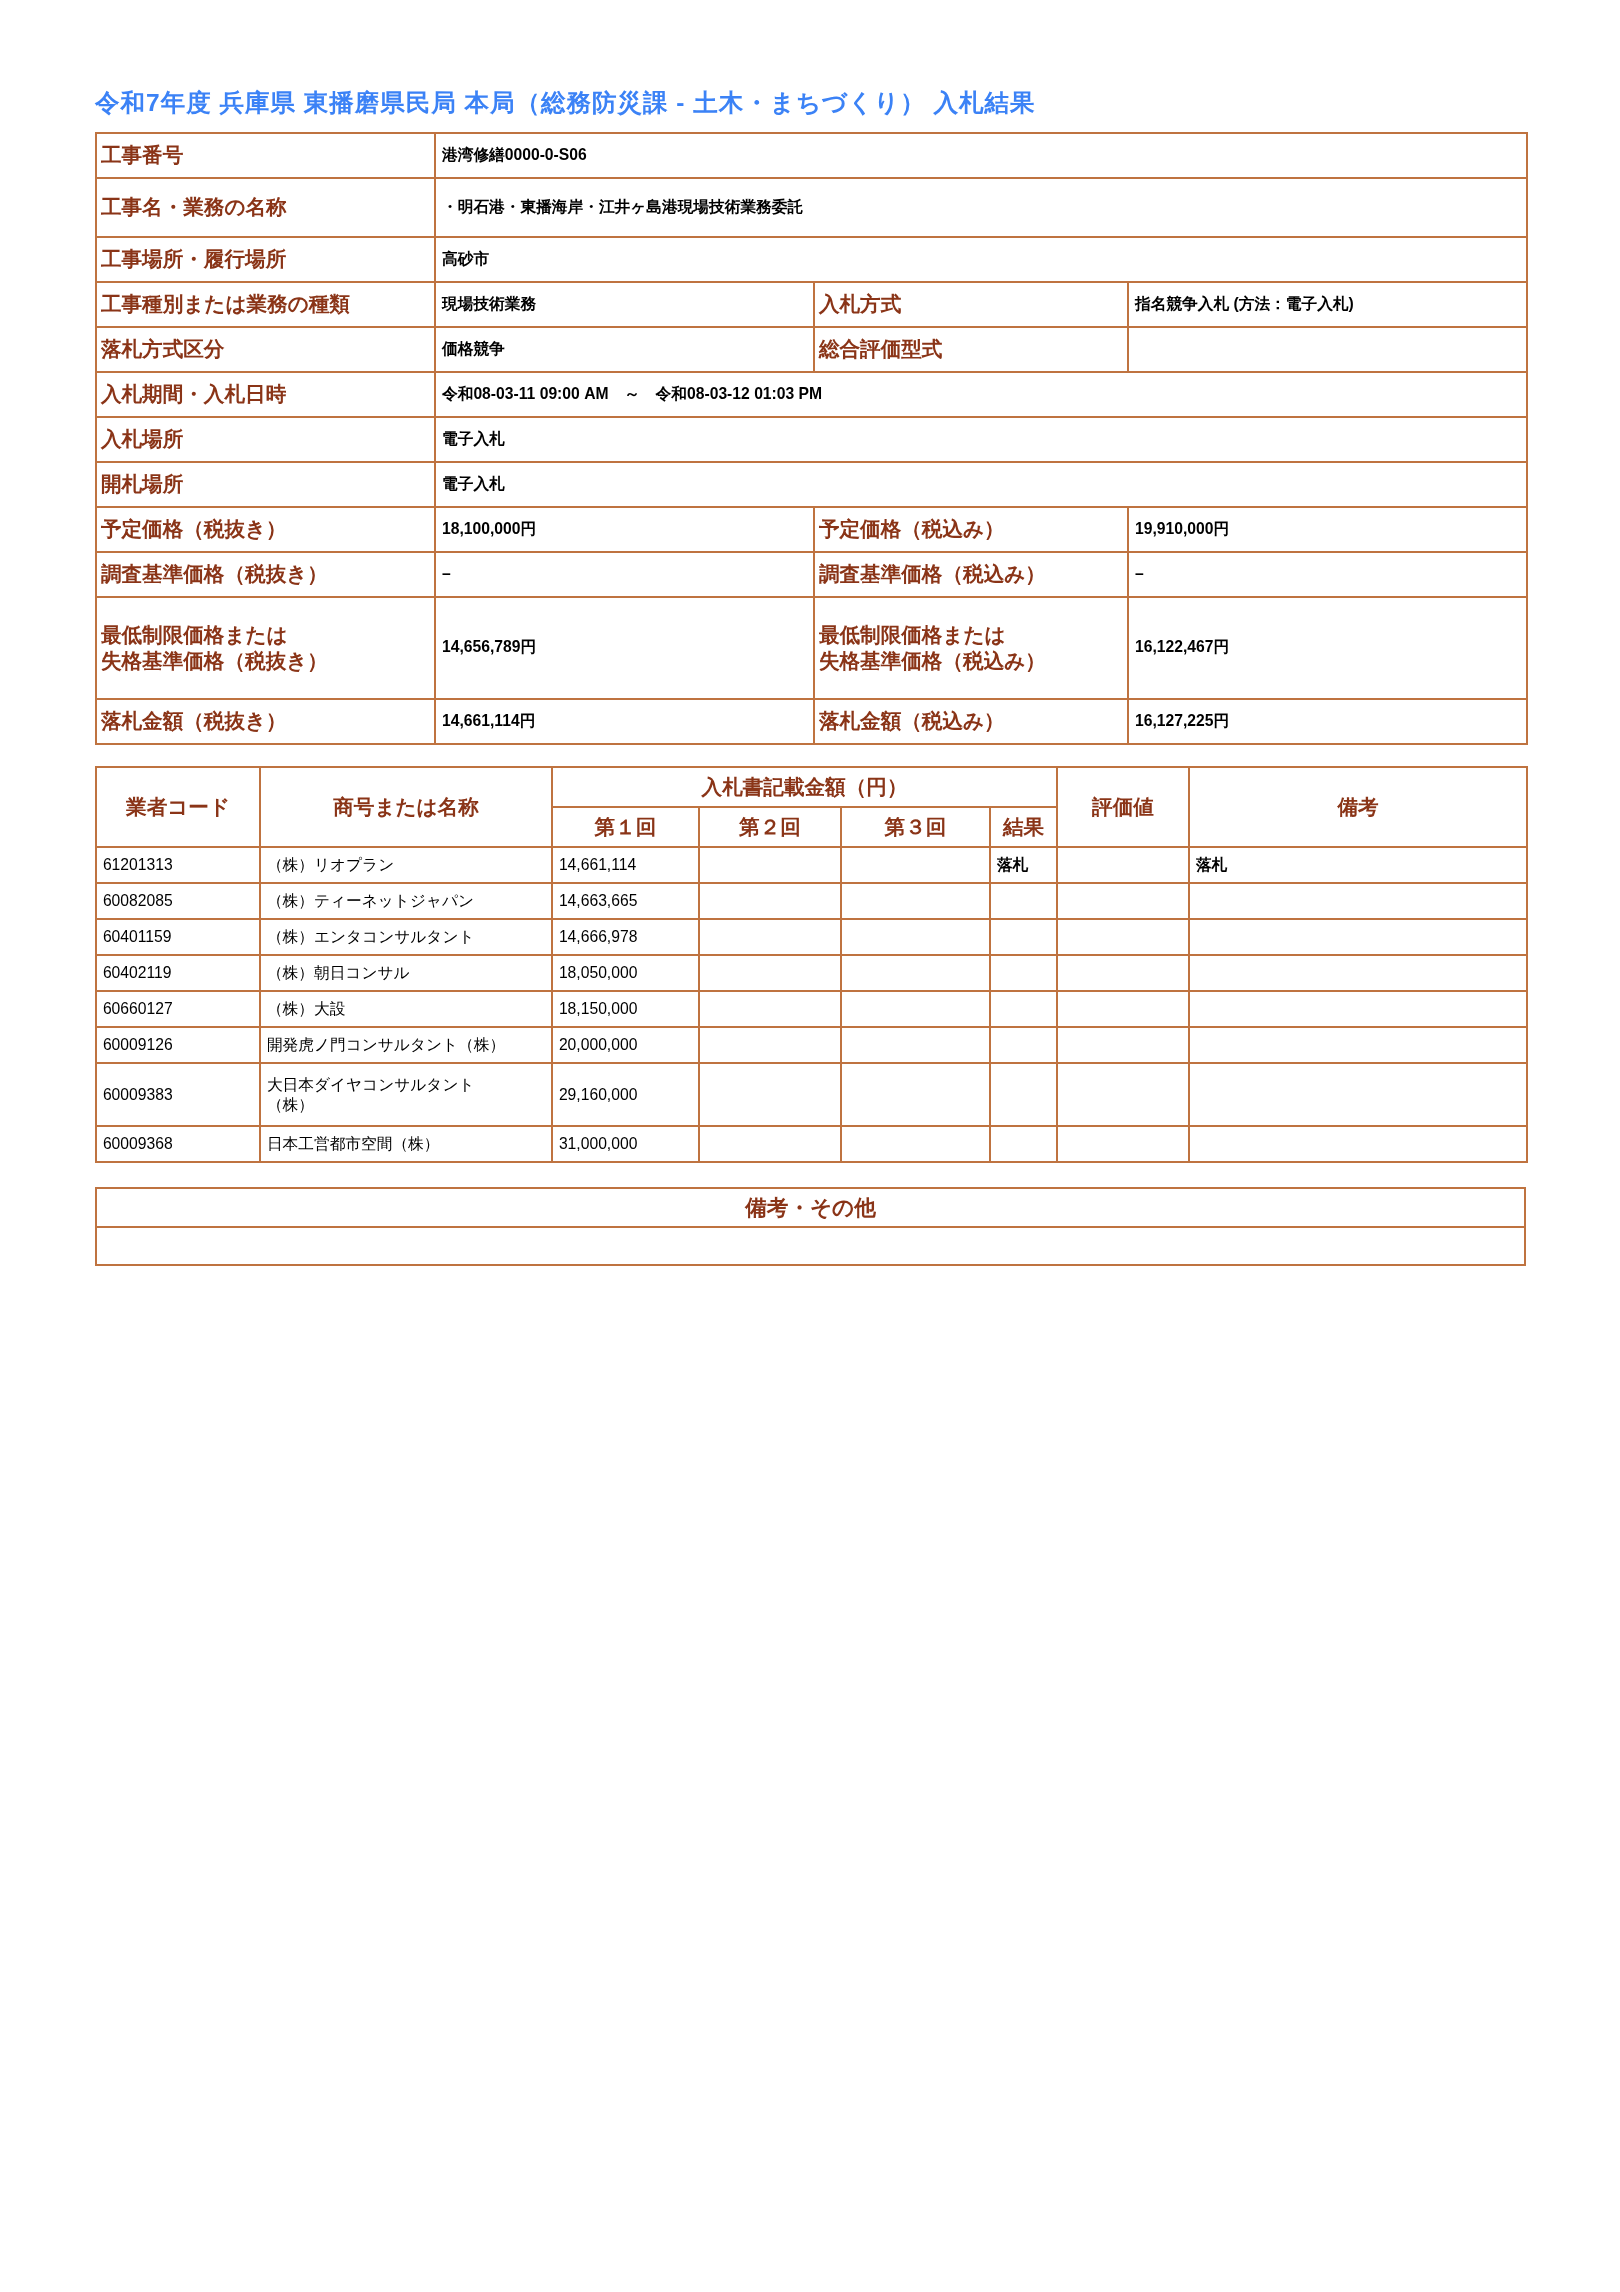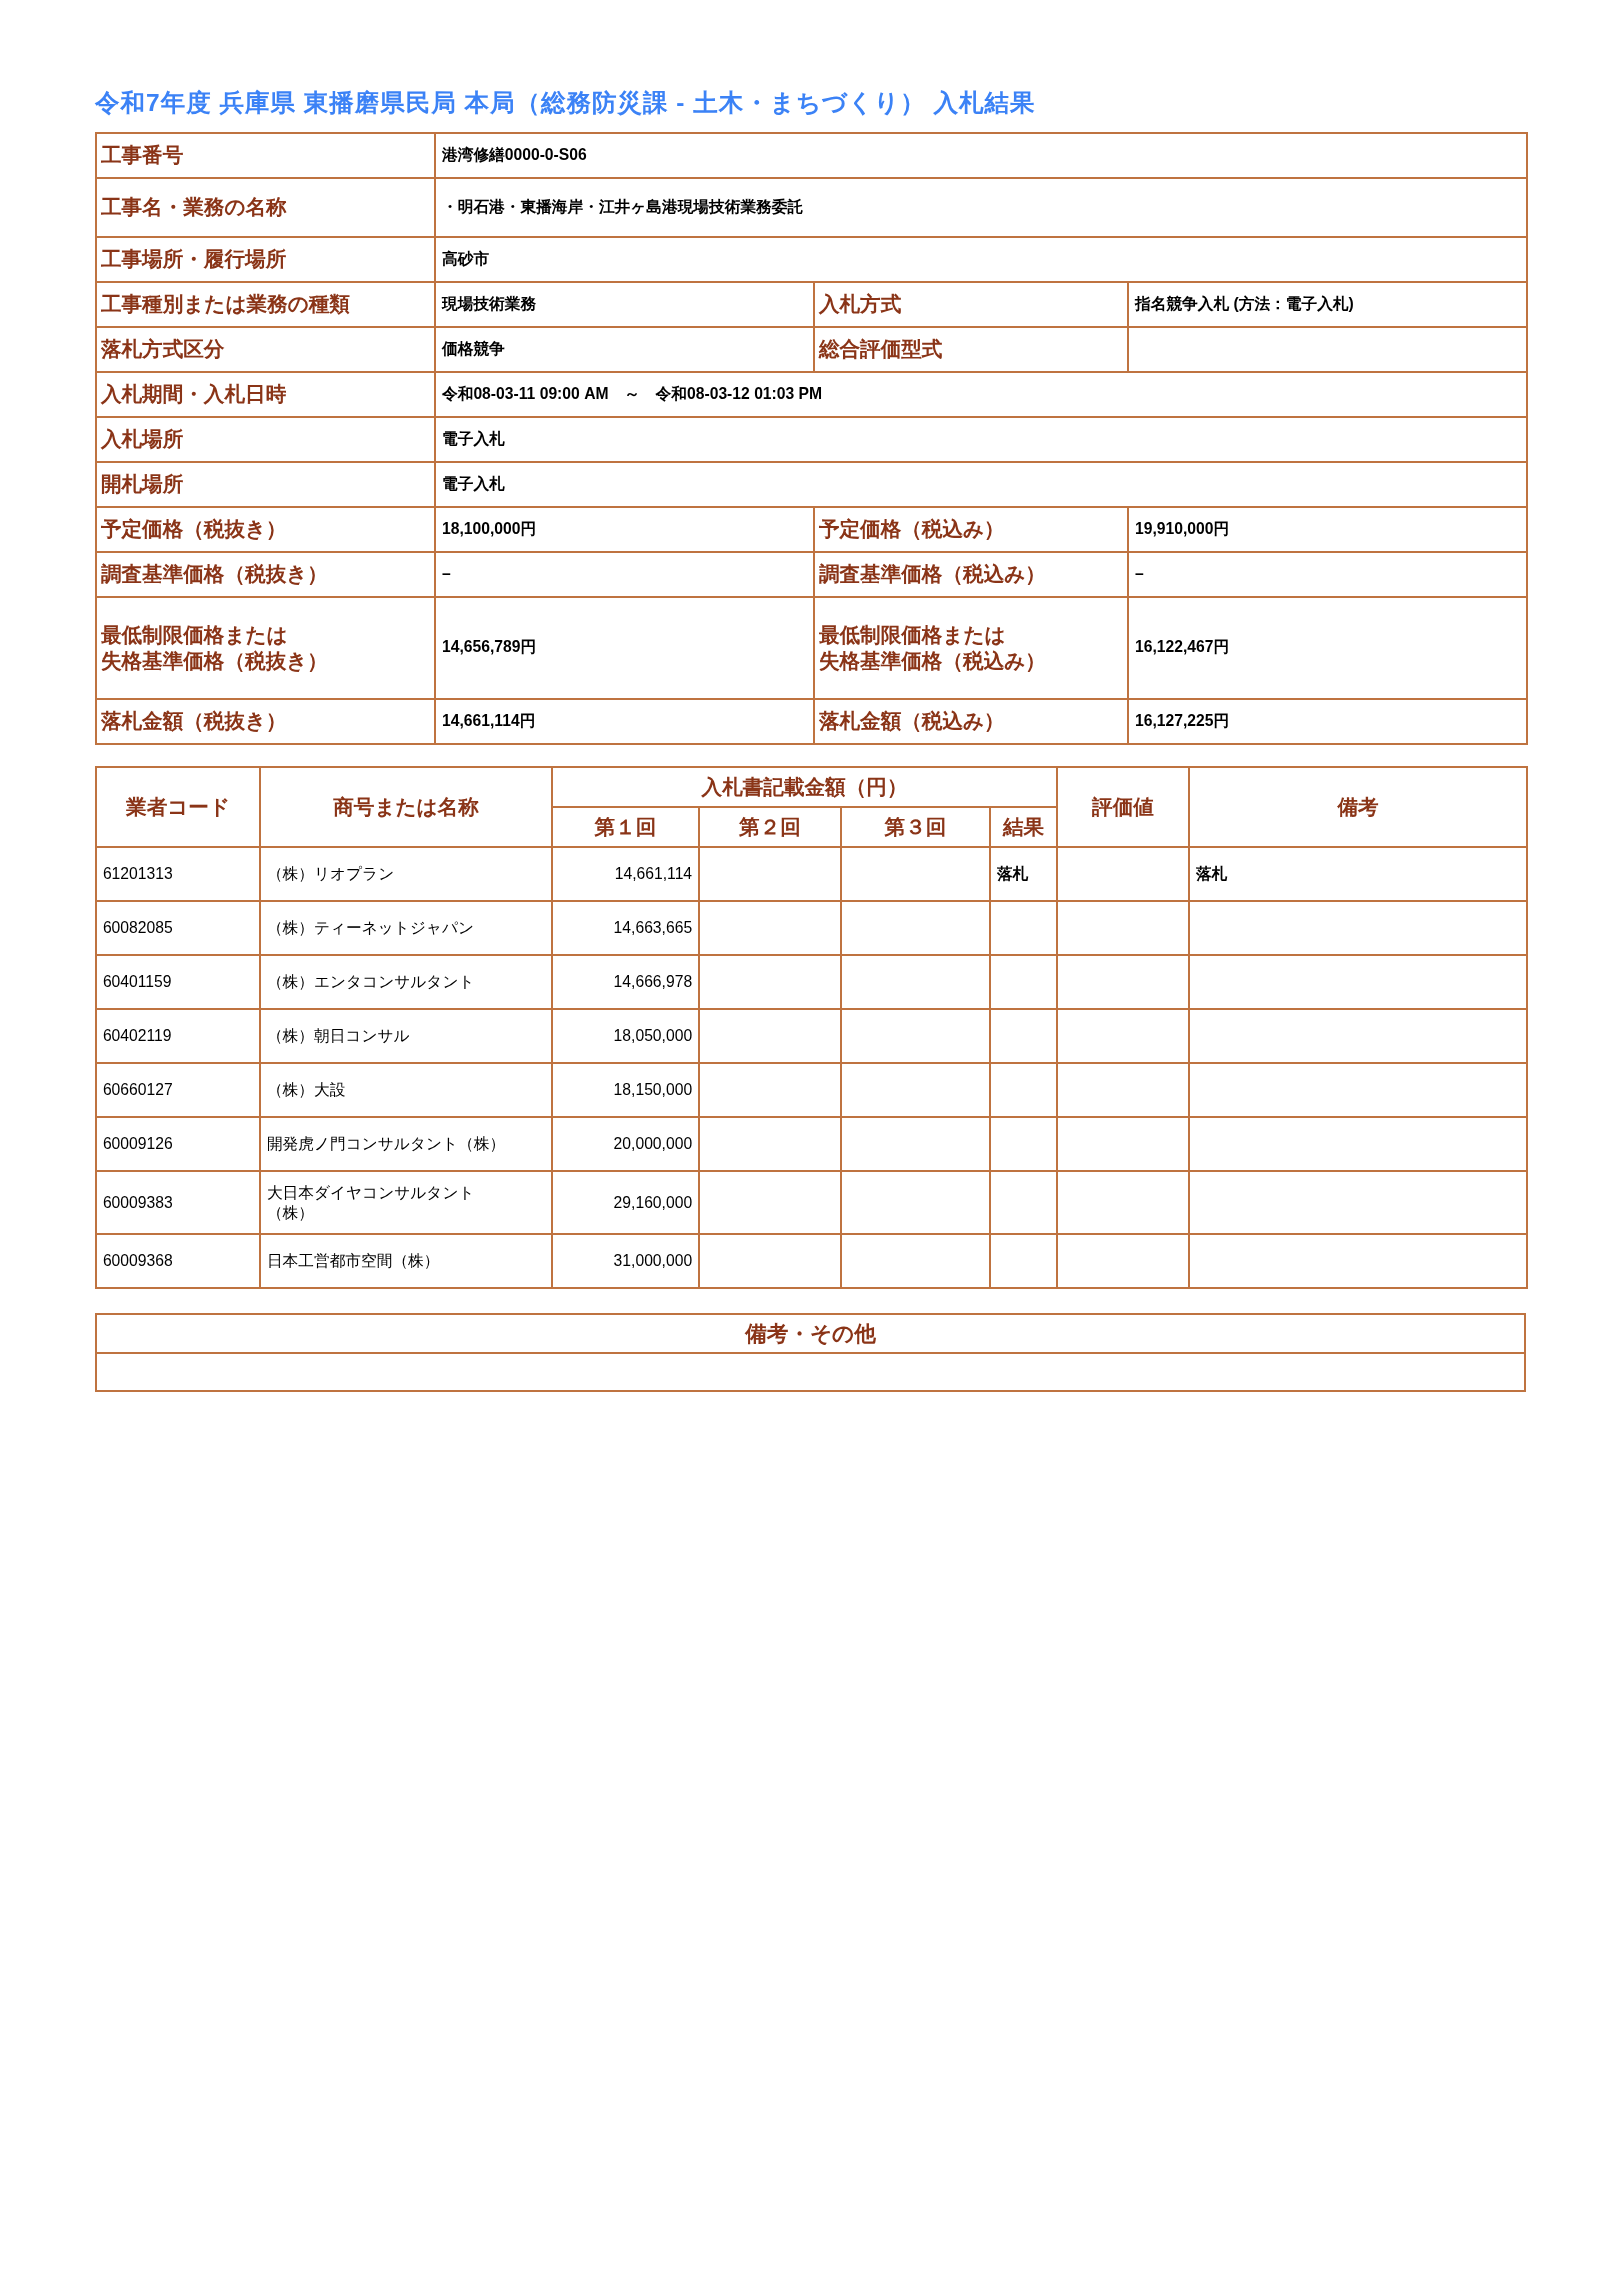--- a/index.html
+++ b/index.html
@@ -27,25 +27,25 @@
   tr.h46{height:45px;}
   tr.h60{height:59px;}
   tr.h104{height:102px;}
   
   .bids{margin-top:21.6px;}
   .bids th{
     color:#8a3417;font-weight:bold;font-size:20.6px;text-align:center;
     padding:2px 2px;height:40px;
   }
   .bids td{font-size:15.7px;padding:2px 5.9px;}
-  .bids tr.brow{height:54px;padding-left:25px;}
+  .bids tr.brow{height:36px;padding-left:25px;}
   .bids tr.brow2{height:63px;}
   .cell-code{padding-left:5.9px;}
   .cell-name{font-weight:normal;font-size:16.7px;white-space:pre-line;line-height:1.25;}
-  .cell-amt{text-align:right;padding-right:9.8px;}
+  .cell-amt{text-align:left;padding-right:9.8px;}
   .cell-result{font-weight:bold;}
   .cell-note{font-weight:bold;}
   
   .remarks{margin-top:24px;}
   .remarks th{
     color:#8a3417;font-weight:bold;font-size:21.6px;text-align:center;
     height:39px;border-bottom-width:2.9px;
   }
   .remarks td{height:38px;font-size:15.7px;padding:2px 5.9px;}
   .hdr-thick{border-bottom-width:2.9px;}

